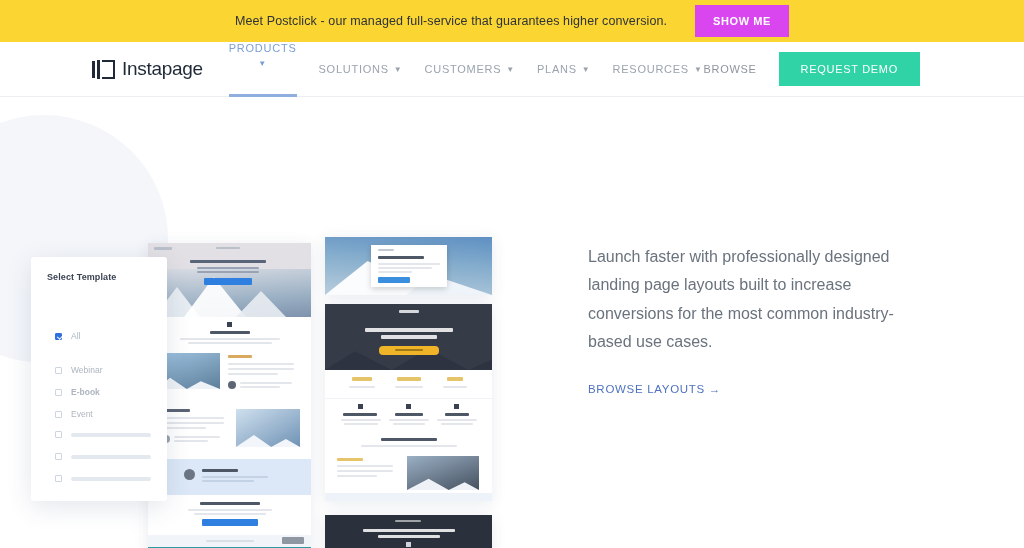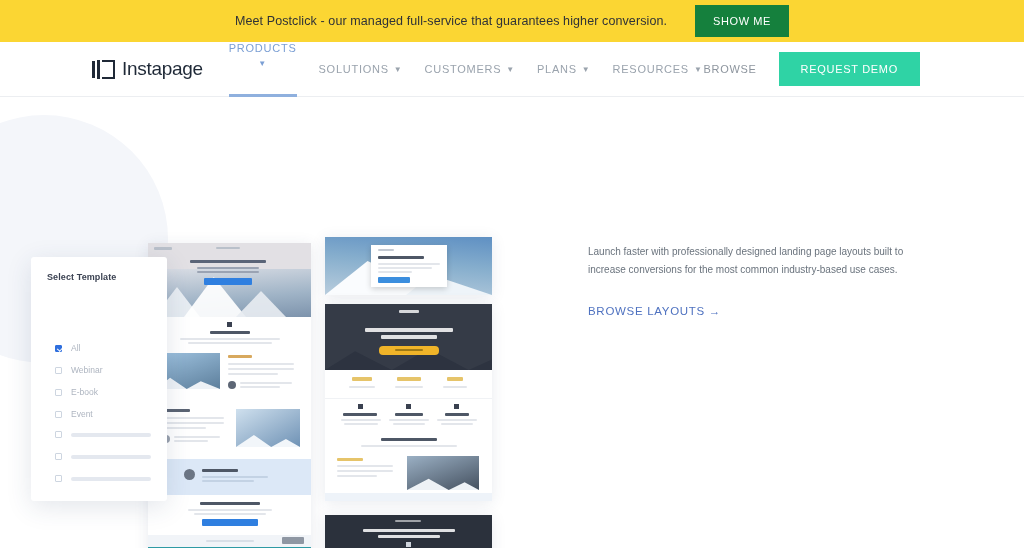--- a/index.html
+++ b/index.html
@@ -12,21 +12,21 @@
   .page { position: relative; width: 1024px; height: 548px; background:#fff; }
 
   
   .promo {
     position: absolute; left:0; top:0; width:1024px; height:42px;
     background:#fbd633;
     display:flex; align-items:center; justify-content:center; gap:28px;
   }
   .promo-text { font-size:12.5px; color:#2f3237; letter-spacing:.1px; }
   .promo-btn {
-    background:#15803d; color:#fff; font-size:11px; font-weight:normal;
+    background:#d946ef; color:#fff; font-size:11px; font-weight:bold;
     letter-spacing:.6px; padding:10px 18px; border:none; cursor:pointer;
   }
 
   
   .navbar {
     position:absolute; left:0; top:42px; width:1024px; height:55px;
     background:#fff; border-bottom:1px solid #eceef1;
     display:flex; align-items:center;
   }
   .logo-wrap { display:flex; align-items:center; margin-left:92px; gap:4px; }
@@ -113,21 +113,21 @@
     content:""; position:absolute; left:1.5px; top:.5px;
     width:2.5px; height:4px; border:solid #fff; border-width:0 1.2px 1.2px 0;
     transform:rotate(42deg);
   }
   .opt-label { font-size:8.5px; color:#aeb5c0; }
   .opt-bar { height:4px; background:#e4e8ef; border-radius:2px; }
 
   
   .copy { position:absolute; left:588px; top:127px; width:345px; }
   .copy h1 { font-size:25.5px; line-height:1.32; color:#2b3440; font-weight:400; letter-spacing:-.2px; }
-  .copy p { margin-top:19px; font-size:10px; line-height:1.78; color:#6a737d; }
+  .copy p { margin-top:19px; font-size:16px; line-height:1.78; color:#6a737d; }
   .copy .link {
     display:inline-block; margin-top:26px; font-size:11.5px;
     letter-spacing:.7px; color:#4f72c0; cursor:pointer;
   }
 </style>
 </head>
 <body>
 
 <div class="page">
 
@@ -339,29 +339,29 @@
         <div class="sq" style="position:absolute;left:81px;top:27px;width:5px;height:5px;background:#cfd4dc;"></div>
 
       </div>
 
     </div>
 
     <div class="panel">
       <div class="panel-title">Select Template</div>
 
 
-      <div class="opt" style="top:86px;">
+      <div class="opt" style="top:74px;">
         <span class="cbox checked"></span>
         <span class="opt-label">All</span>
       </div>
       <div class="opt" style="top:108px;">
         <span class="cbox"></span>
         <span class="opt-label">Webinar</span>
       </div>
-      <div class="opt" style="top:130px;">
+      <div class="opt" style="top:130px;font-weight:bold;">
         <span class="cbox"></span>
         <span class="opt-label">E-book</span>
       </div>
       <div class="opt" style="top:152px;">
         <span class="cbox"></span>
         <span class="opt-label">Event</span>
       </div>
       <div class="opt" style="top:174px;">
         <span class="cbox"></span>
         <span class="opt-bar" style="width:80px;"></span>

